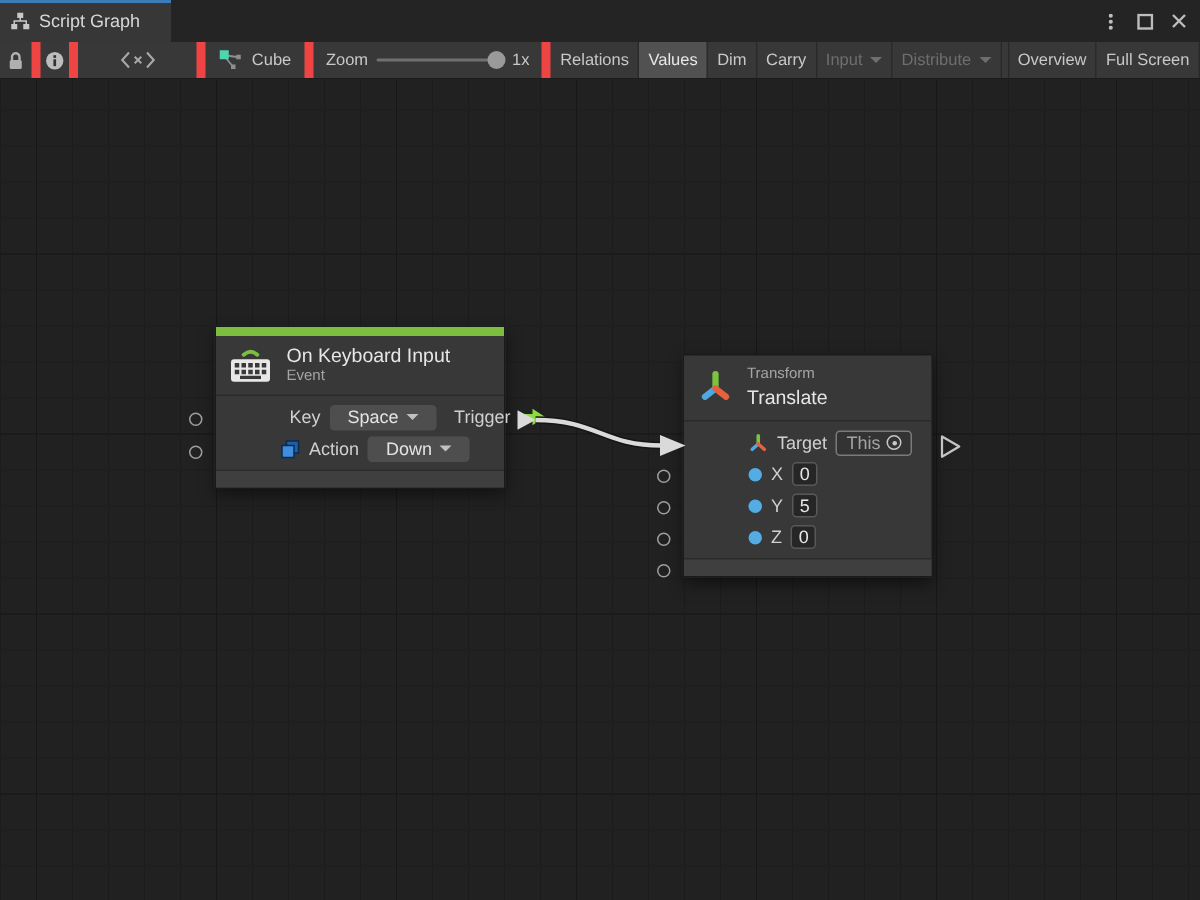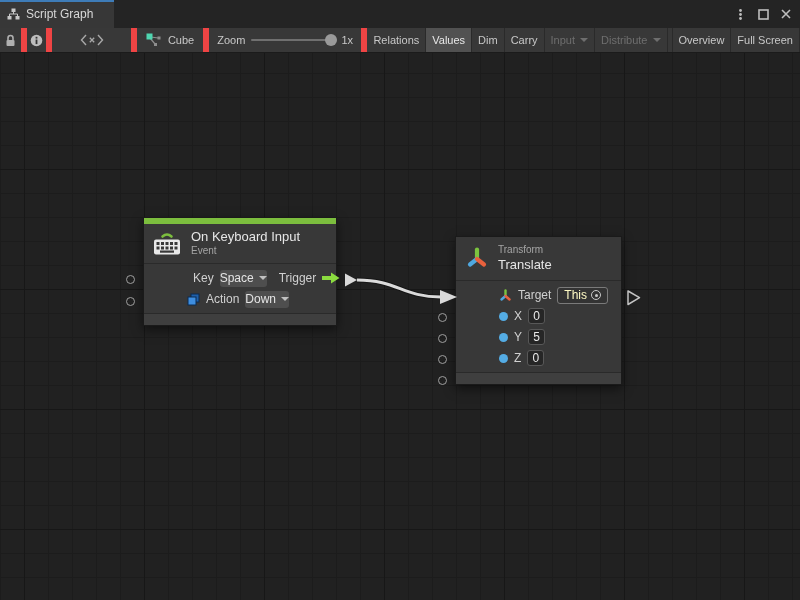--- a/index.html
+++ b/index.html
@@ -62,28 +62,28 @@
   .spacer { flex:1; }
 
   .kb-node { left:143px; top:164px; width:194px; }
   .kb-green { height:6px; background:#7CBE3E; }
   .kb-head { padding:5px 8px; gap:9px; }
 
   .tr-node { left:455px; top:183px; width:167px; }
   .tr-head { padding:7px 10px; gap:10px; }
 
   .dropdown { display:inline-flex; align-items:center; gap:5px; background:#4E4E4E;
-              border-radius:3px; padding:1px 0; height:17px; color:#E4E4E4; font-size:12px; }
+              border-radius:3px; padding:1px 12px; height:17px; color:#E4E4E4; font-size:12px; }
   .dropdown .caret-down { border-top-color:#C0C0C0; }
   .valbox { display:inline-flex; align-items:center; justify-content:center; min-width:17px;
             height:16px; padding:0 4px; background:#262626; border:1px solid #585858;
             border-radius:3px; color:#E8E8E8; font-size:12px; }
   .objbtn { display:inline-flex; align-items:center; gap:4px; height:17px; padding:0 6px;
             background:#333333; border:1px solid #7A7A7A; border-radius:3px;
-            color:#fef9c3; font-size:12px; }
+            color:#a3a3a3; font-size:12px; }
   .target-icon { position:relative; width:10px; height:10px; border:1.5px solid #C8C8C8; border-radius:50%; }
   .target-icon::after { content:""; position:absolute; left:50%; top:50%; width:3px; height:3px;
             margin:-1.5px 0 0 -1.5px; border-radius:50%; background:#C8C8C8; }
   .valdot { width:9px; height:9px; border-radius:50%; background:#54ACE4; flex:0 0 auto; }
 
   .port { position:absolute; z-index:6; width:9px; height:9px; border:1.5px solid #9E9E9E;
           border-radius:50%; background:transparent; }
   .flow-arrow { flex:0 0 auto; display:block; }
 </style>
 </head>

